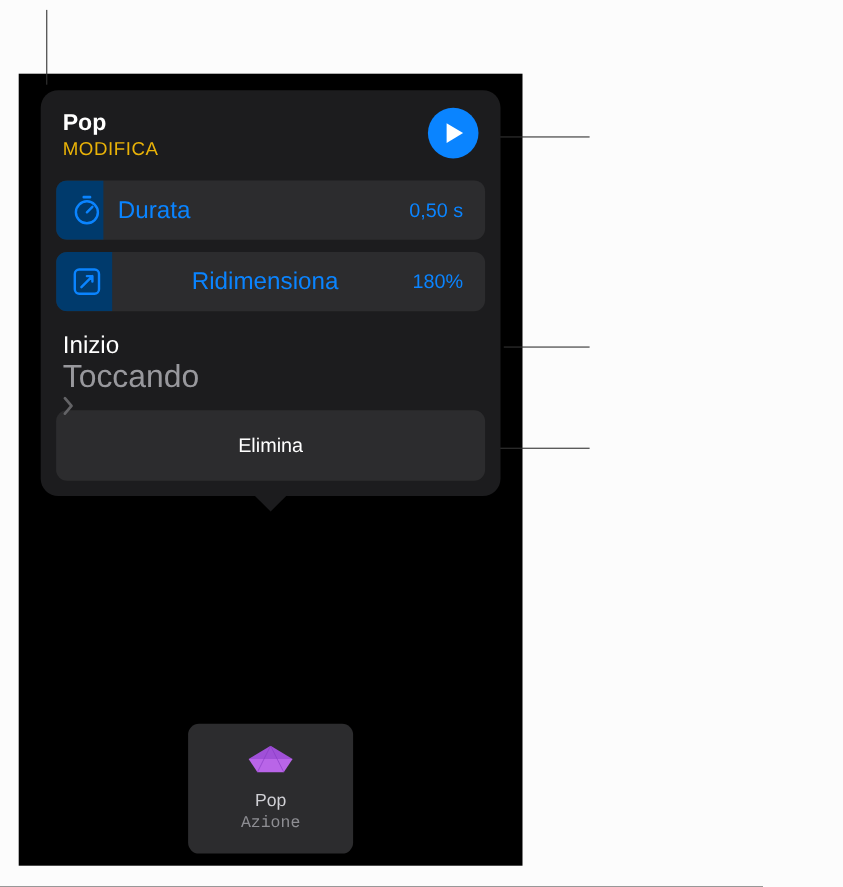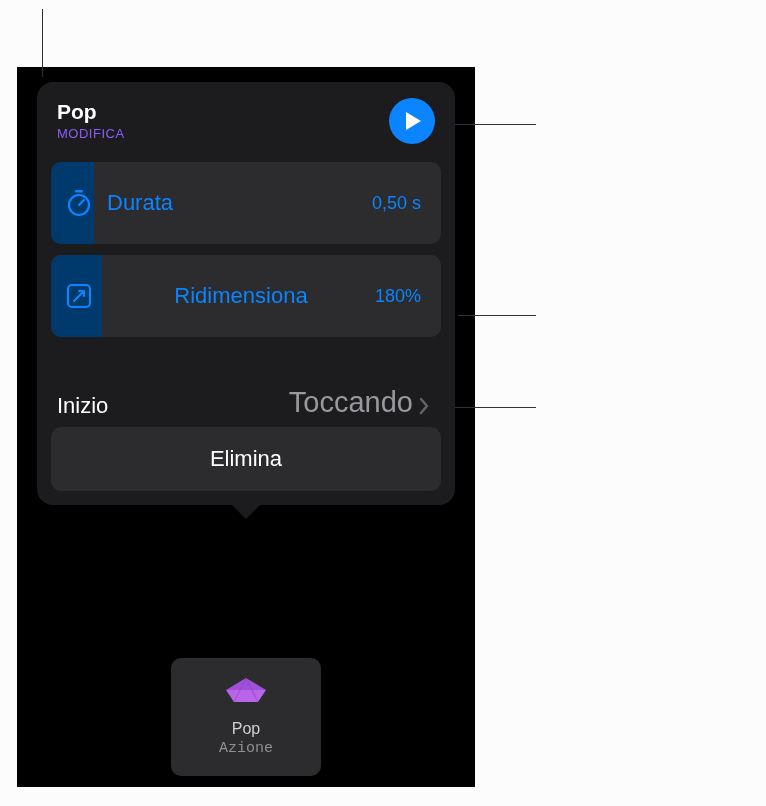--- a/index.html
+++ b/index.html
@@ -49,43 +49,43 @@
       gap: 2px;
     }
     
     .popover-title {
       color: #fff;
       font-size: 21px;
       font-weight: 600;
     }
     
     .edit-link {
-      color: #8b5cf6;
-      font-size: 13px;
+      color: #eab308;
+      font-size: 17px;
       font-weight: 500;
       letter-spacing: 0.5px;
     }
     
     .play-button {
       width: 46px;
       height: 46px;
       border-radius: 50%;
       background: #0a84ff;
       display: flex;
       align-items: center;
       justify-content: center;
       margin-top: -2px;
     }
     
     .play-button svg {
       margin-left: 3px;
     }
     
     .setting-row {
-      height: 82px;
+      height: 54px;
       background: #2c2c2e;
       border-radius: 10px;
       display: flex;
       align-items: center;
       padding: 0 20px 0 0;
       margin-bottom: 11px;
       position: relative;
       overflow: hidden;
     }
     
@@ -126,24 +126,25 @@
     
     .setting-value {
       color: #0a84ff;
       font-size: 18px;
       font-weight: 400;
     }
     
     .start-row {
       height: 64px;
       display: flex;
-      align-items: flex-end;
+      align-items: flex-start;
       padding: 0 12px 0 6px;
       margin-top: 18px;
       margin-bottom: 8px;
+      flex-direction: column;
     }
     
     .start-label {
       color: #fff;
       font-size: 22px;
       flex: 1;
     }
     
     .start-value {
       color: #98989d;
@@ -156,21 +157,21 @@
     }
     
     .delete-button {
       height: 64px;
       background: #2c2c2e;
       border-radius: 10px;
       display: flex;
       align-items: center;
       justify-content: center;
       color: #fff;
-      font-size: 22px;
+      font-size: 18px;
       font-weight: 400;
     }
     
     .popover-arrow {
       position: absolute;
       bottom: -14px;
       left: 50%;
       transform: translateX(-50%);
       width: 0;
       height: 0;

